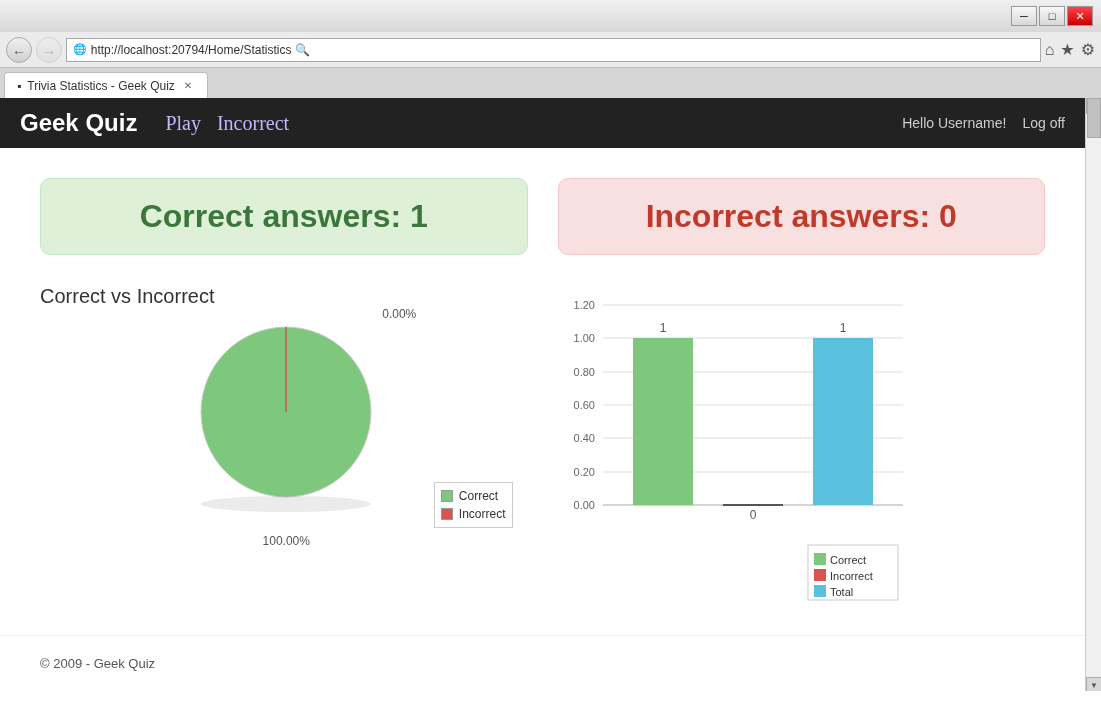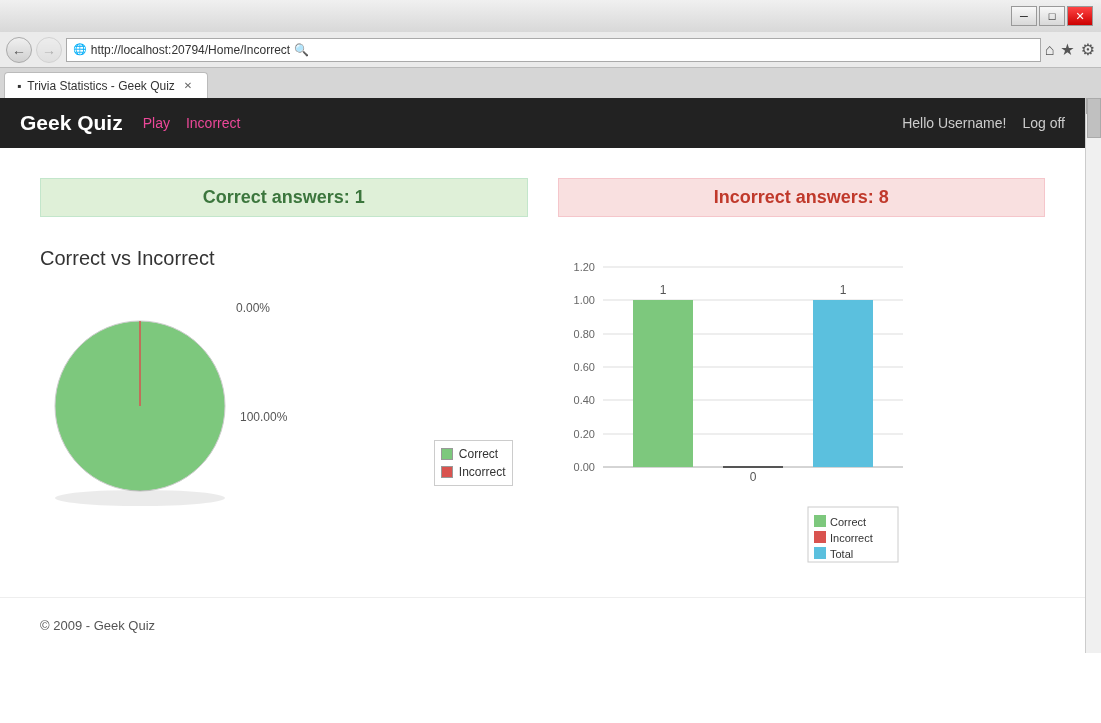--- a/index.html
+++ b/index.html
@@ -93,32 +93,33 @@
     
     .navbar {
       background: #222;
       height: 50px;
       display: flex;
       align-items: center;
       padding: 0 20px;
       color: white;
     }
     .navbar-brand {
-      font-size: 21px;
+      font-size: 24px;
       font-weight: bold;
       color: white;
-      margin-right: 20px;
+      margin-right: 28px;
       text-decoration: none;
     }
     .navbar-link {
-      color: #ec4899;
-      font-size: 14px;
+      color: #c4b5fd;
+      font-size: 20px;
       margin-right: 16px;
       cursor: pointer;
       text-decoration: none;
+      font-family: Liberation Serif, serif;
     }
     .navbar-right {
       margin-left: auto;
       display: flex;
       align-items: flex-start;
       gap: 16px;
       font-size: 14px;
       color: #ccc;
     }
 
@@ -129,24 +130,24 @@
     }
 
     
     .answer-boxes {
       display: flex;
       gap: 30px;
       margin-bottom: 30px;
     }
     .answer-box {
       flex: 1;
-      padding: 8px;
-      border-radius: 0;
+      padding: 19px;
+      border-radius: 10px;
       text-align: center;
-      font-size: 18px;
+      font-size: 32px;
       font-weight: bold;
     }
     .answer-box.correct {
       background: #dff0d8;
       border: 1px solid #c3e6cb;
       color: #3c763d;
     }
     .answer-box.incorrect {
       background: #f9e0e0;
       border: 1px solid #f5c6cb;
@@ -157,28 +158,29 @@
     .charts-section {
       display: flex;
       gap: 20px;
     }
     .chart-container {
       flex: 1;
     }
     .chart-title {
       font-size: 20px;
       font-weight: normal;
-      margin-bottom: 36px;
+      margin-bottom: 4px;
       color: #333;
     }
 
     
     .pie-chart-wrapper {
       position: relative;
       display: flex;
+      flex-direction: column;
       align-items: center;
     }
     .legend-item {
       display: flex;
       align-items: center;
       gap: 6px;
       font-size: 12px;
       color: #333;
     }
     .legend-dot {
@@ -243,21 +245,21 @@
       <div class="tb-btn">□</div>
       <div class="tb-btn close">✕</div>
     </div>
   </div>
 
   <div class="address-bar-row">
     <div class="nav-btn">←</div>
     <div class="nav-btn" style="opacity:0.4;">→</div>
     <div class="address-box">
       <span style="color:#555;font-size:11px;margin-right:4px;">🌐</span>
-      <span>http://localhost:20794/Home/Incorrect</span>
+      <span>http://localhost:20794/Home/Statistics</span>
       <span style="margin-left:4px;color:#888;">🔍</span>
     </div>
     <div class="toolbar-icons">
       <span class="toolbar-icon">⌂</span>
       <span class="toolbar-icon">★</span>
       <span class="toolbar-icon">⚙</span>
     </div>
   </div>
 
   <div class="tab-bar">
@@ -282,21 +284,21 @@
       </div>
     </div>
 
     <div class="main-content">
 
       <div class="answer-boxes">
         <div class="answer-box correct">
           <span>Correct answers: 1</span>
         </div>
         <div class="answer-box incorrect">
-          <span>Incorrect answers: 8</span>
+          <span>Incorrect answers: 0</span>
         </div>
       </div>
 
       <div class="charts-section">
 
         <div class="chart-container">
           <div class="chart-title">Correct vs Incorrect</div>
           <div class="pie-chart-wrapper">
             <div style="position:relative; width:200px; height:200px;">
               <svg width="200" height="200">

